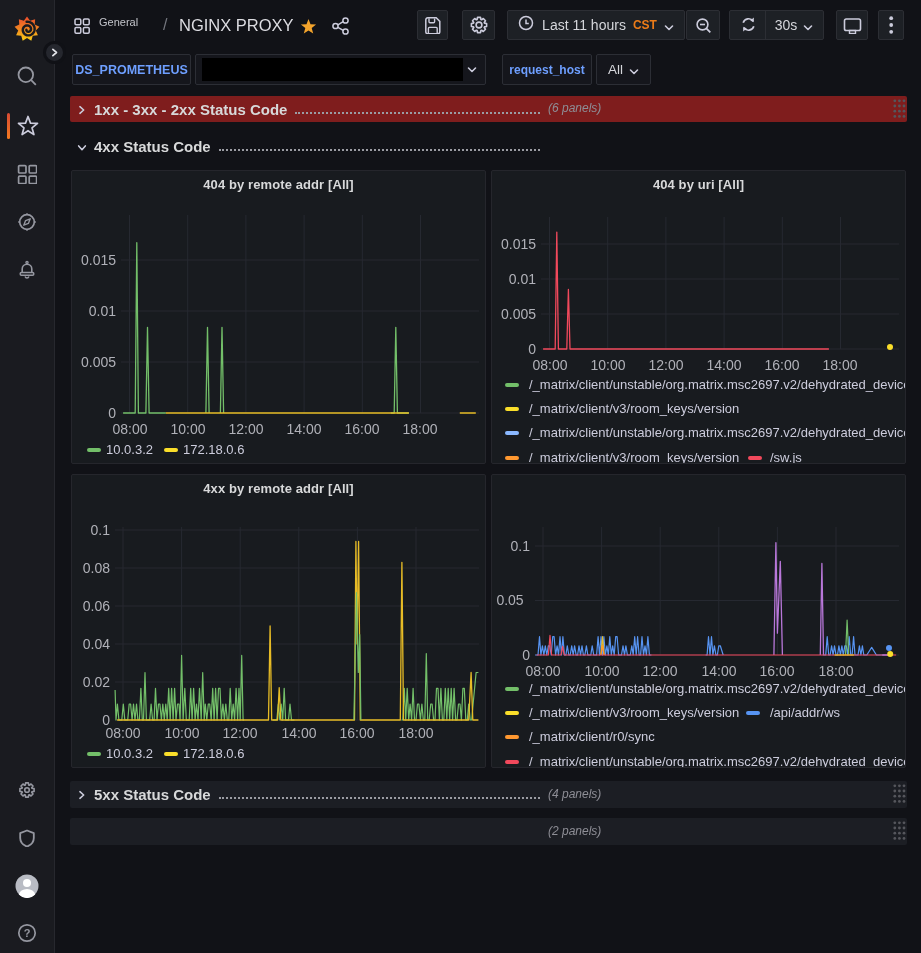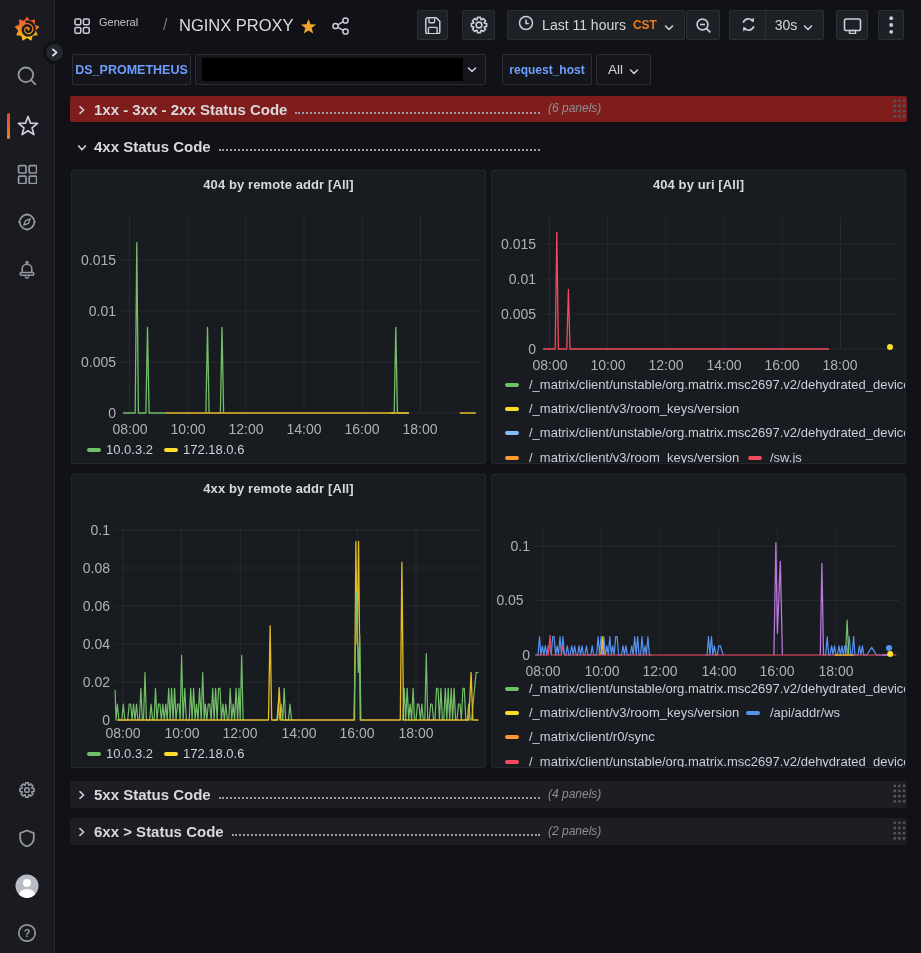--- a/index.html
+++ b/index.html
@@ -380,27 +380,20 @@
       <circle cx="11.0" cy="7.0" r="1.4" fill="#55565c"></circle>
       <circle cx="1.8" cy="12.200000000000001" r="1.4" fill="#55565c"></circle>
       <circle cx="6.3999999999999995" cy="12.200000000000001" r="1.4" fill="#55565c"></circle>
       <circle cx="11.0" cy="12.200000000000001" r="1.4" fill="#55565c"></circle>
       <circle cx="1.8" cy="17.400000000000002" r="1.4" fill="#55565c"></circle>
       <circle cx="6.3999999999999995" cy="17.400000000000002" r="1.4" fill="#55565c"></circle>
       <circle cx="11.0" cy="17.400000000000002" r="1.4" fill="#55565c"></circle>
     </svg>
   </div>
 <div style="position:absolute;left:70px;top:818px;width:837px;height:27px;background:#1c1e24;border-radius:2px;">
-<div style="position:absolute;left:6px;top:0px;display:flex;align-items:center;height:26px;width:464px">
-<svg width="10" height="10" viewBox="0 0 12 12" style="margin:1px 7px 0 1px">
-        <polyline points="3.5,2 8,6 3.5,10" fill="none" stroke="#ccccdc" stroke-width="1.9" stroke-linejoin="round" stroke-linecap="round"></polyline>
-      </svg>
-      <span class="rowtitle">6xx &gt; Status Code</span>
-      <span class="leader"></span>
-</div>
     <span class="pcount">(2 panels)</span>
     <svg style="position:absolute;left:823px;top:3px" width="13" height="20" viewBox="0 0 13 20">
       <circle cx="1.8" cy="1.8" r="1.4" fill="#55565c"></circle>
       <circle cx="6.3999999999999995" cy="1.8" r="1.4" fill="#55565c"></circle>
       <circle cx="11.0" cy="1.8" r="1.4" fill="#55565c"></circle>
       <circle cx="1.8" cy="7.0" r="1.4" fill="#55565c"></circle>
       <circle cx="6.3999999999999995" cy="7.0" r="1.4" fill="#55565c"></circle>
       <circle cx="11.0" cy="7.0" r="1.4" fill="#55565c"></circle>
       <circle cx="1.8" cy="12.200000000000001" r="1.4" fill="#55565c"></circle>
       <circle cx="6.3999999999999995" cy="12.200000000000001" r="1.4" fill="#55565c"></circle>

